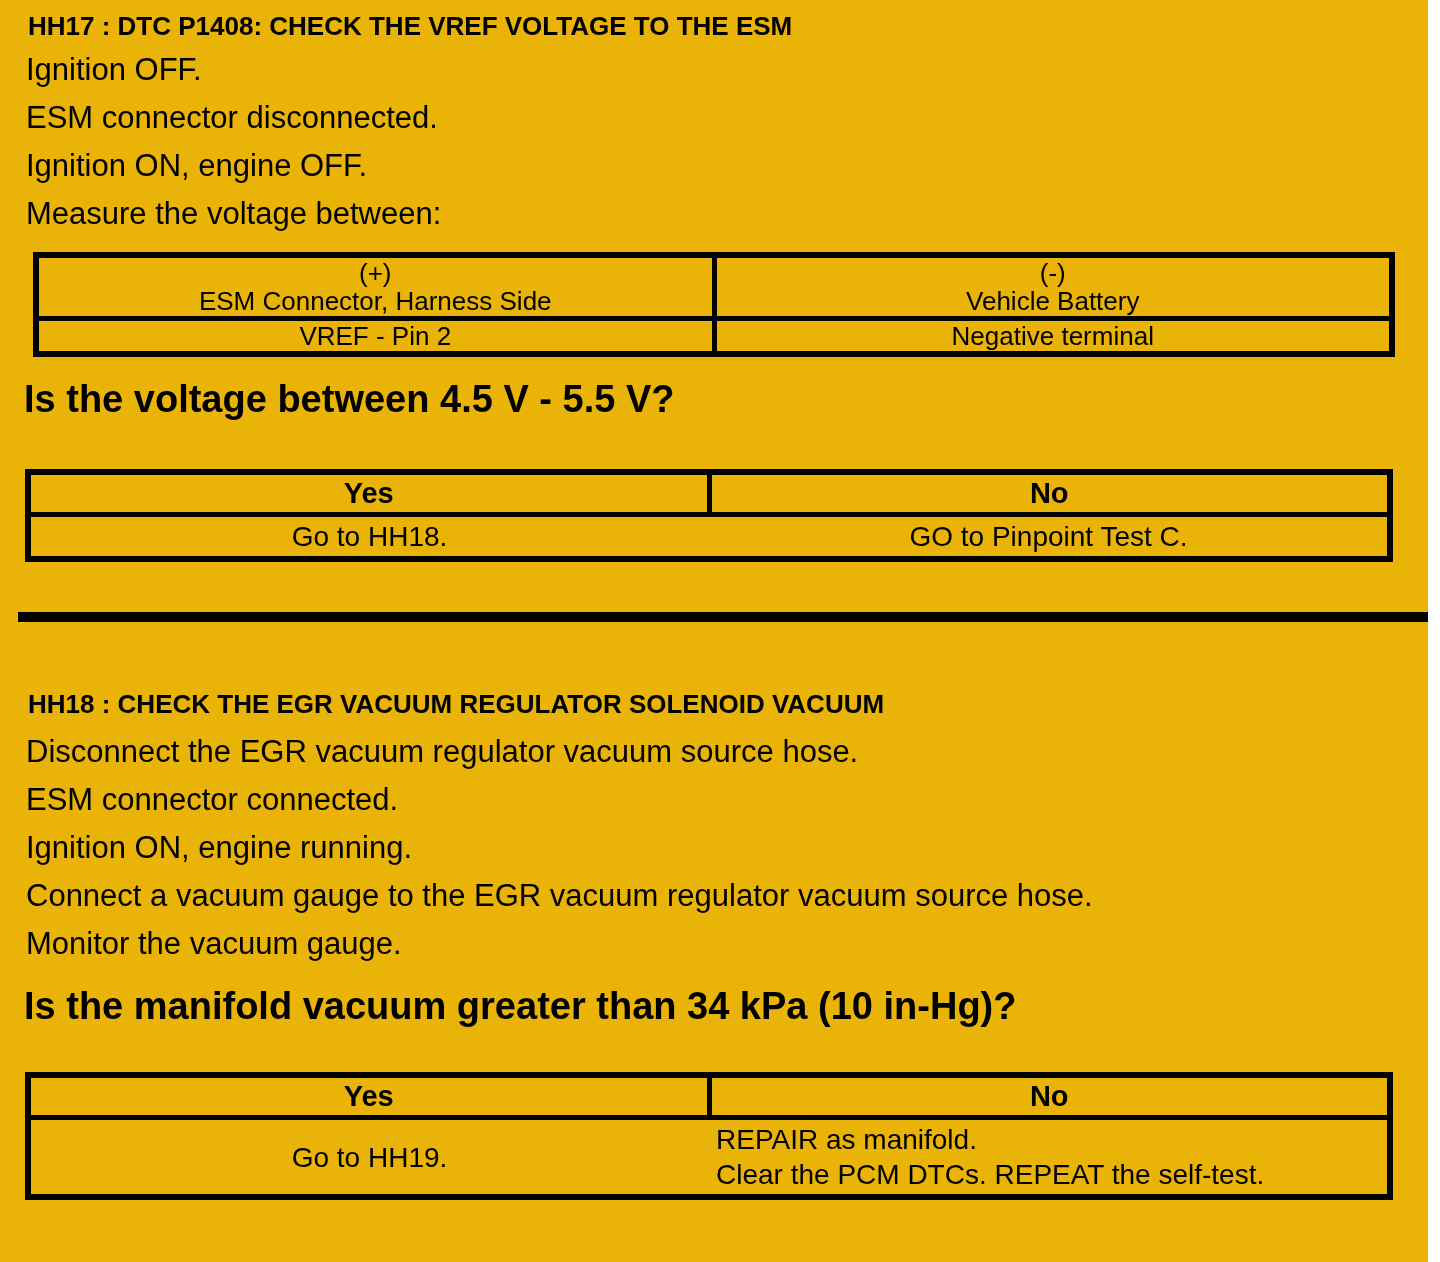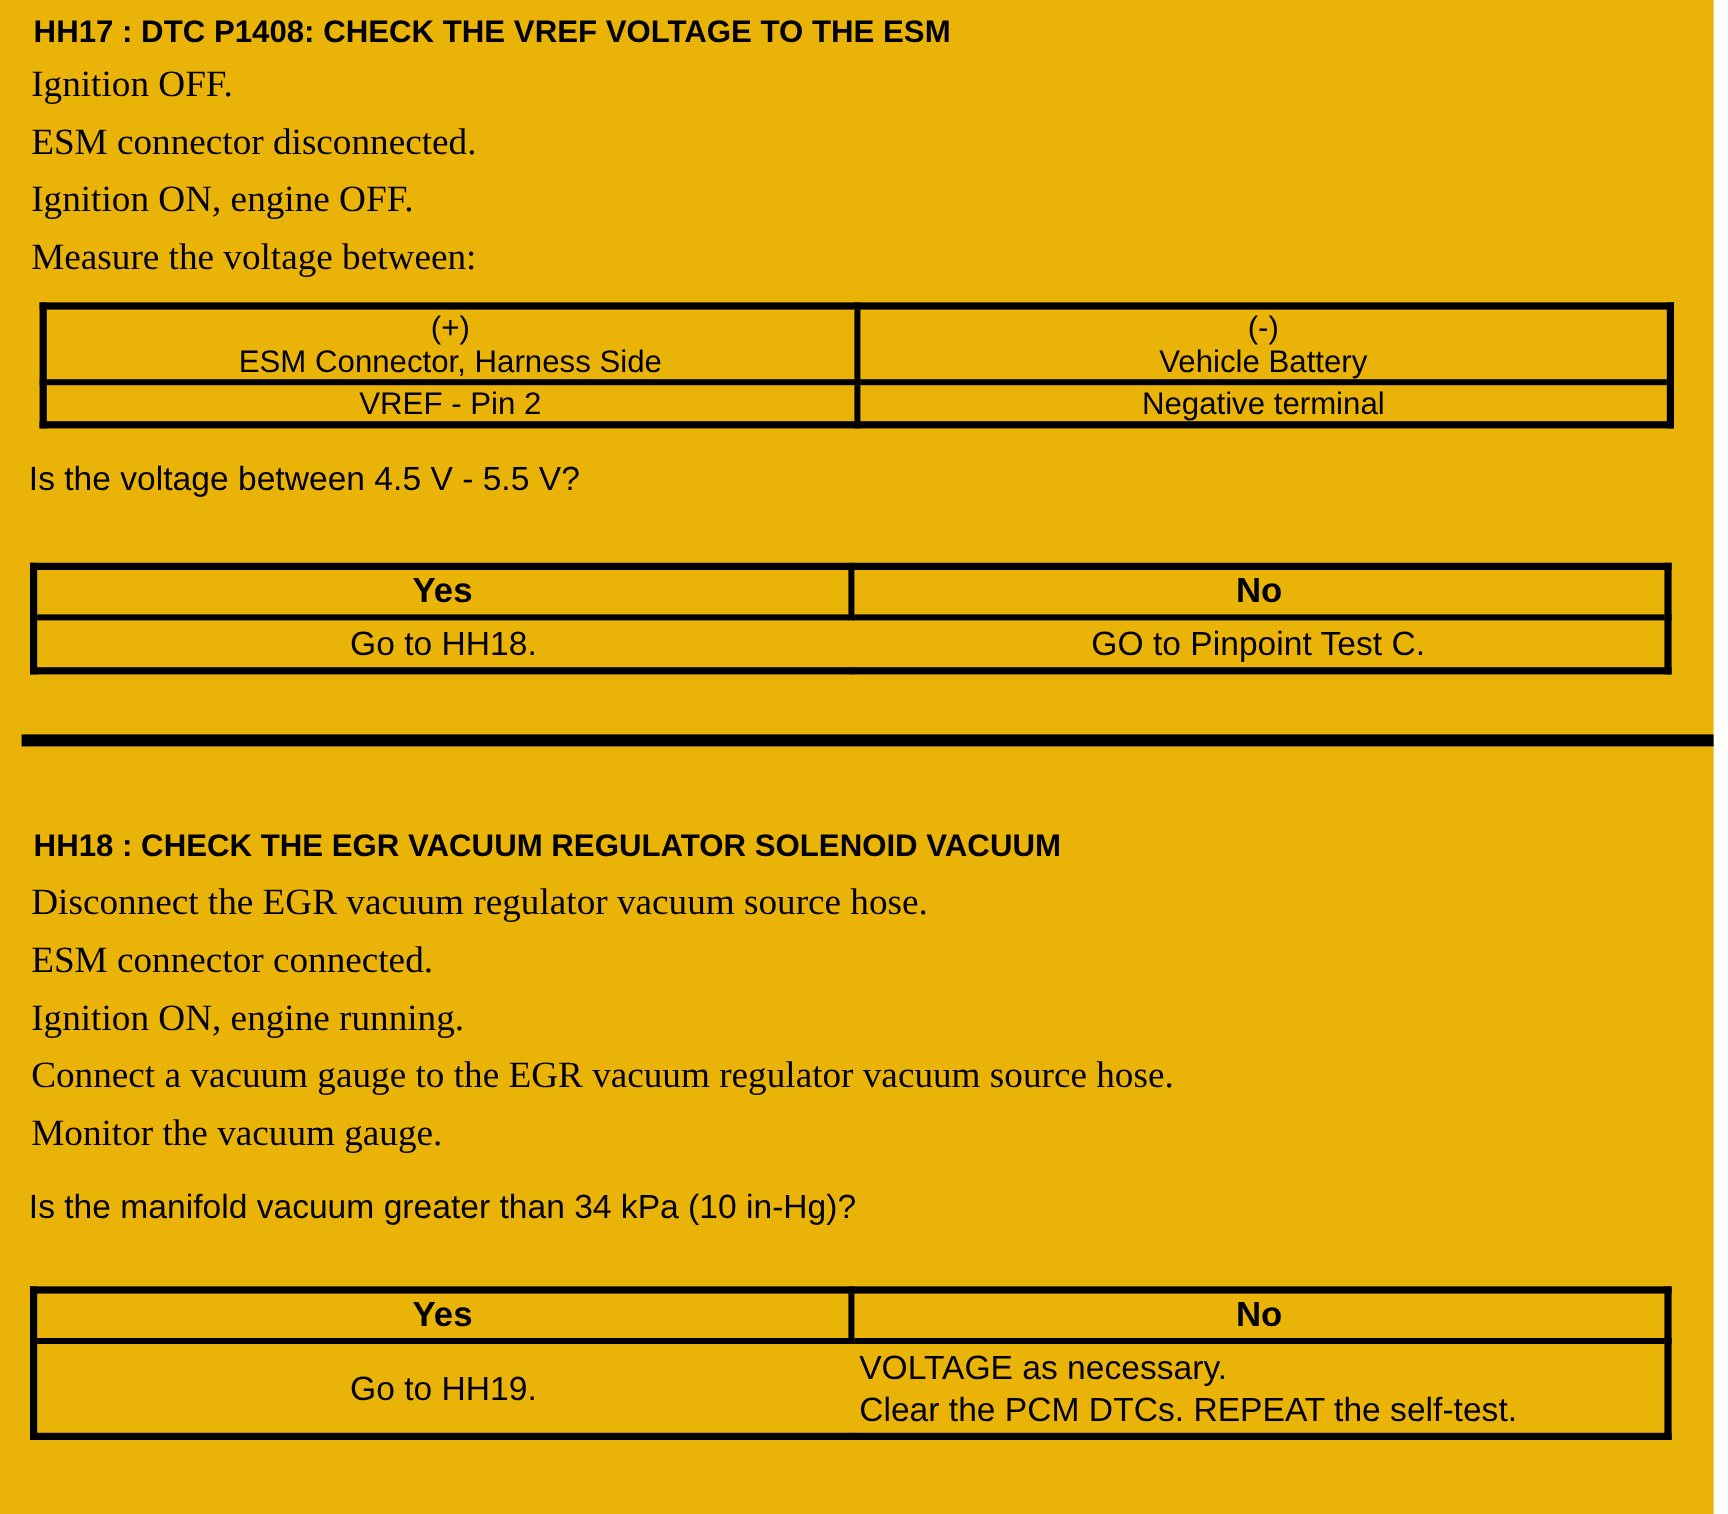--- a/index.html
+++ b/index.html
@@ -21,37 +21,36 @@
     font-size: 26px;
     line-height: 28px;
     margin: 0;
     padding: 12px 0 0 28px;
   }
   .step-heading.second {
     padding-top: 68px;
   }
   .steps {
     margin-top: 6px;
-    font-family: Liberation Serif, serif;
   }
   .steps.second {
     margin-top: 10px;
   }
   .step-line {
     font-size: 31px;
     line-height: 48px;
     margin: 0 0 0 26px;
     white-space: nowrap;
   }
   .step-line.measure-intro {
     margin-top: 0;
   }
   .question-line {
-    font-weight: normal;
-    font-size: 28px;
+    font-weight: bold;
+    font-size: 38px;
     line-height: 48px;
     margin: 18px 0 0 24px;
     white-space: nowrap;
   }
   .question-line.second {
     margin-top: 14px;
   }
   table.measurement-table {
     border-collapse: collapse;
     table-layout: fixed;
@@ -174,21 +173,21 @@
 
     <table class="decision-table second">
       <tbody>
         <tr>
           <th>Yes</th>
           <th>No</th>
         </tr>
         <tr>
           <td>Go to HH19.</td>
           <td class="left-align">
-            <div>VOLTAGE as necessary.</div>
+            <div>REPAIR as manifold.</div>
             <div>Clear the PCM DTCs. REPEAT the self-test.</div>
           </td>
         </tr>
       </tbody>
     </table>
   </section>
 
 </div>
 
 </body></html>

